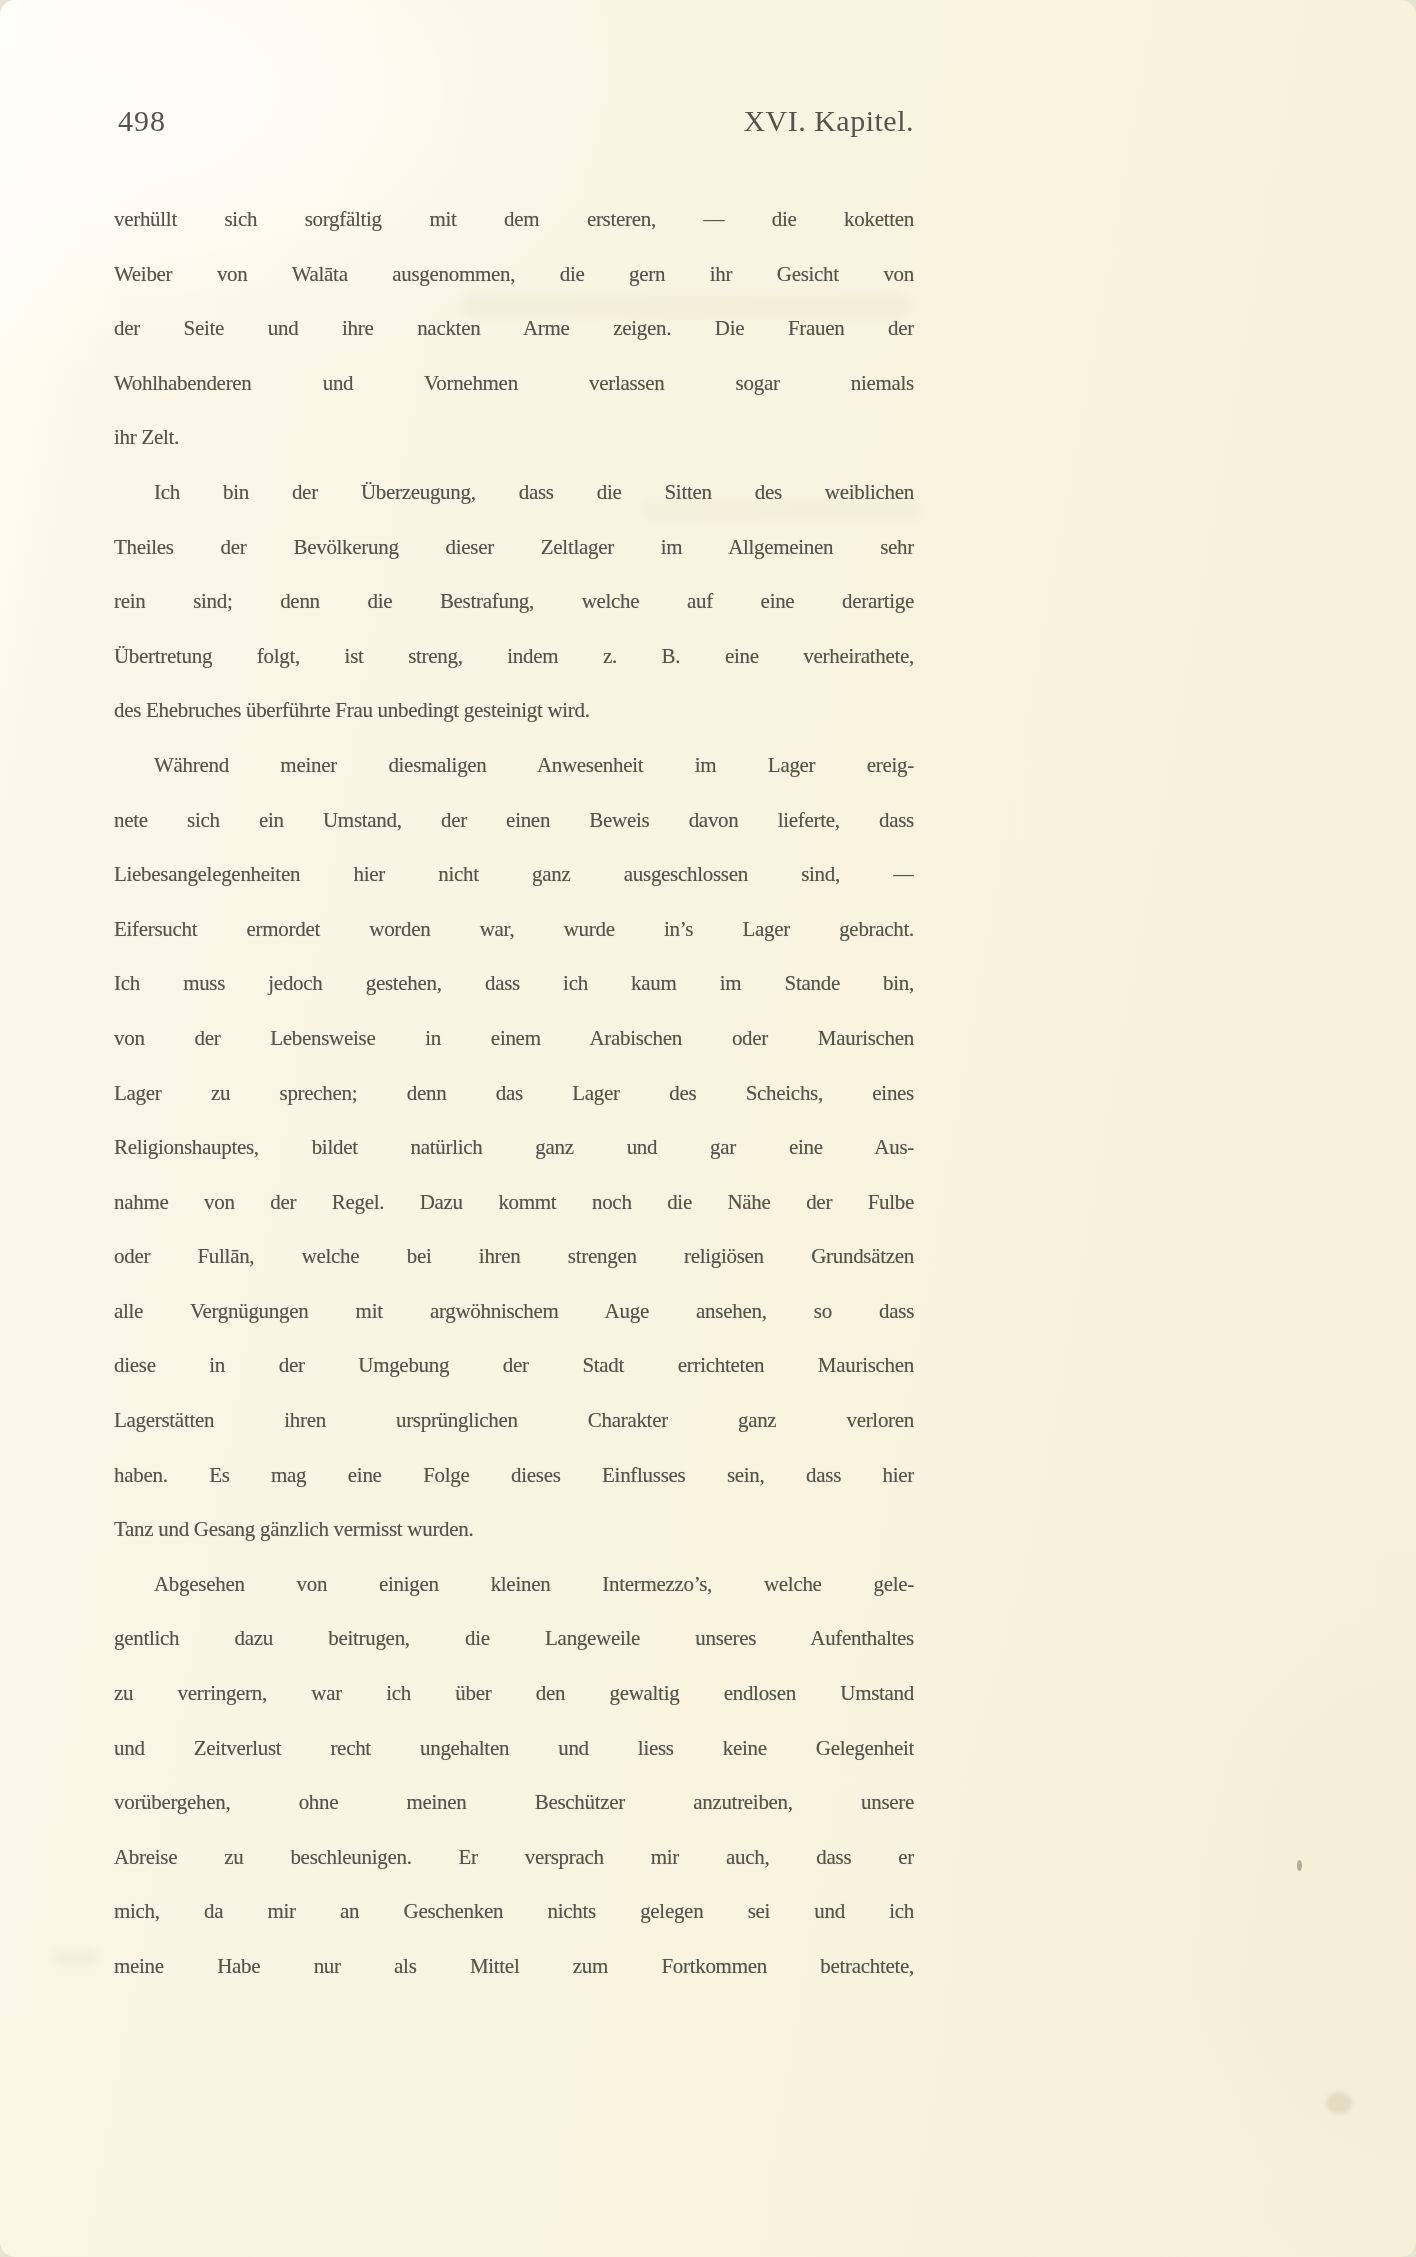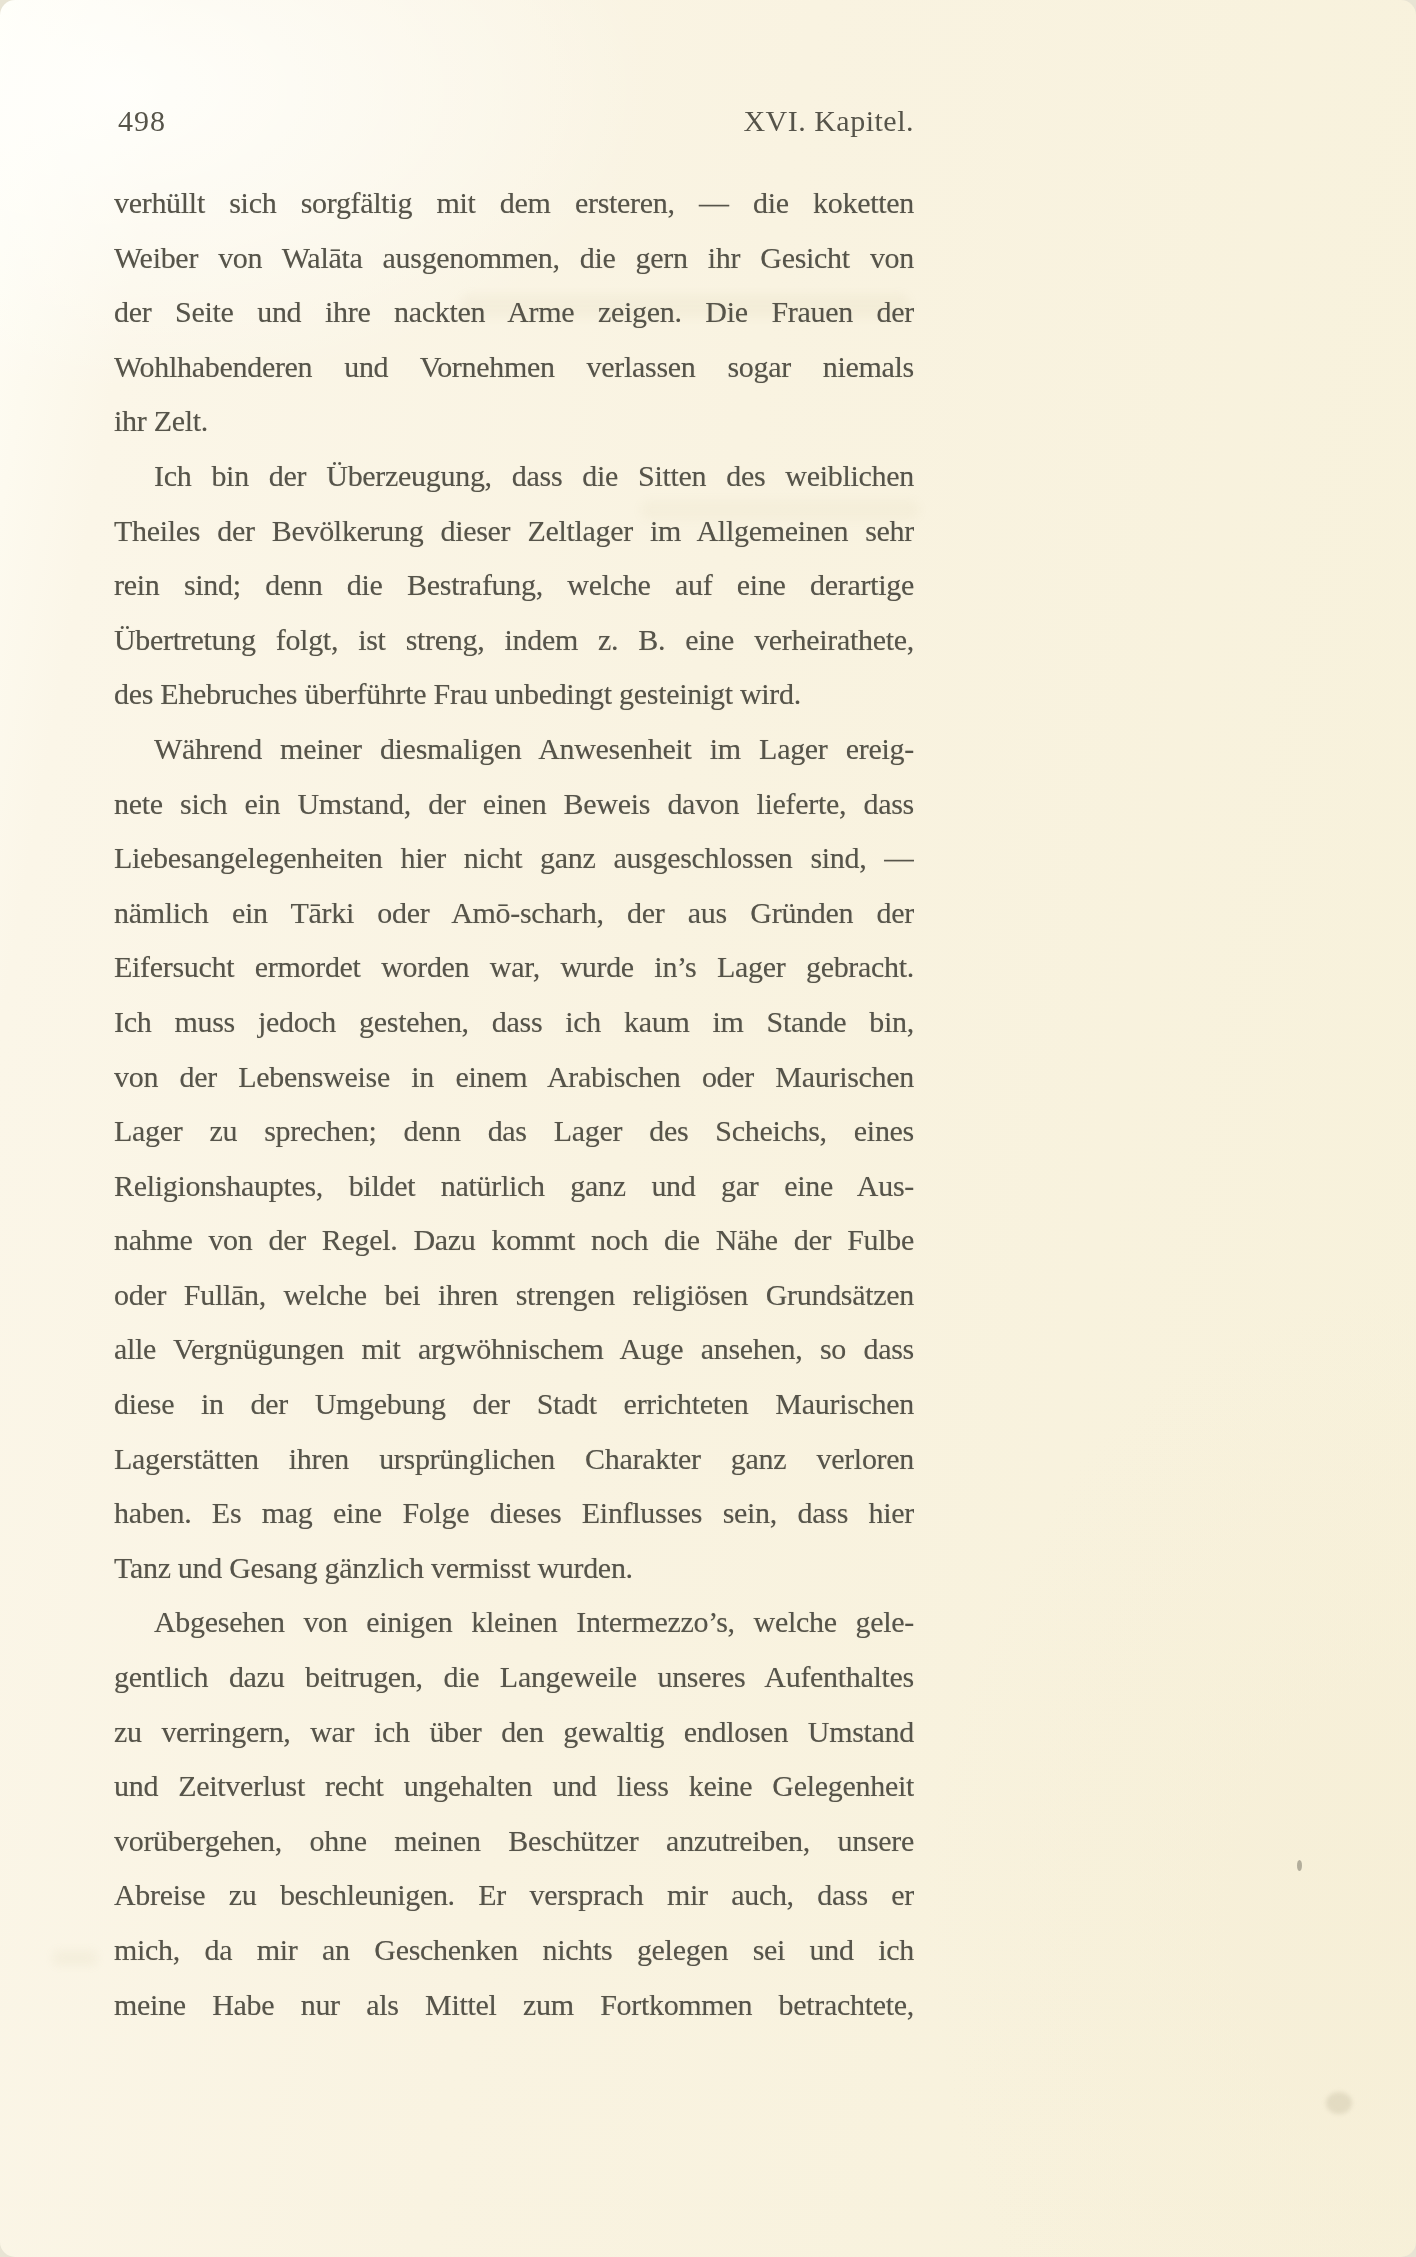--- a/index.html
+++ b/index.html
@@ -52,23 +52,23 @@
   }
   .chapter {
     display: block;
     text-align: right;
     letter-spacing: 0.5px;
   }
 
   .textblock {
     position: absolute;
     left: 114px;
-    top: 176px;
+    top: 192px;
     width: 800px;
-    font-size: 30px;
+    font-size: 21px;
     letter-spacing: -0.3px;
     text-shadow: 0 0 0.7px rgba(86,84,74,0.45);
   }
   .line {
     height: 54.6px;
     line-height: 54.6px;
     text-align: justify;
     text-align-last: justify;
     overflow: hidden;
     white-space: nowrap;
@@ -104,21 +104,20 @@
       <div class="line">Wohlhabenderen und Vornehmen verlassen sogar niemals</div>
       <div class="line endline">ihr Zelt.</div>
       <div class="line indent">Ich bin der Überzeugung, dass die Sitten des weiblichen</div>
       <div class="line">Theiles der Bevölkerung dieser Zeltlager im Allgemeinen sehr</div>
       <div class="line">rein sind; denn die Bestrafung, welche auf eine derartige</div>
       <div class="line">Übertretung folgt, ist streng, indem z. B. eine verheirathete,</div>
       <div class="line endline">des Ehebruches überführte Frau unbedingt gesteinigt wird.</div>
       <div class="line indent">Während meiner diesmaligen Anwesenheit im Lager ereig-</div>
       <div class="line">nete sich ein Umstand, der einen Beweis davon lieferte, dass</div>
       <div class="line">Liebesangelegenheiten hier nicht ganz ausgeschlossen sind, —</div>
-      <div class="line">nämlich ein Tārki oder Amō-scharh, der aus Gründen der</div>
       <div class="line">Eifersucht ermordet worden war, wurde in’s Lager gebracht.</div>
       <div class="line">Ich muss jedoch gestehen, dass ich kaum im Stande bin,</div>
       <div class="line">von der Lebensweise in einem Arabischen oder Maurischen</div>
       <div class="line">Lager zu sprechen; denn das Lager des Scheichs, eines</div>
       <div class="line">Religionshauptes, bildet natürlich ganz und gar eine Aus-</div>
       <div class="line">nahme von der Regel. Dazu kommt noch die Nähe der Fulbe</div>
       <div class="line">oder Fullān, welche bei ihren strengen religiösen Grundsätzen</div>
       <div class="line">alle Vergnügungen mit argwöhnischem Auge ansehen, so dass</div>
       <div class="line">diese in der Umgebung der Stadt errichteten Maurischen</div>
       <div class="line">Lagerstätten ihren ursprünglichen Charakter ganz verloren</div>

